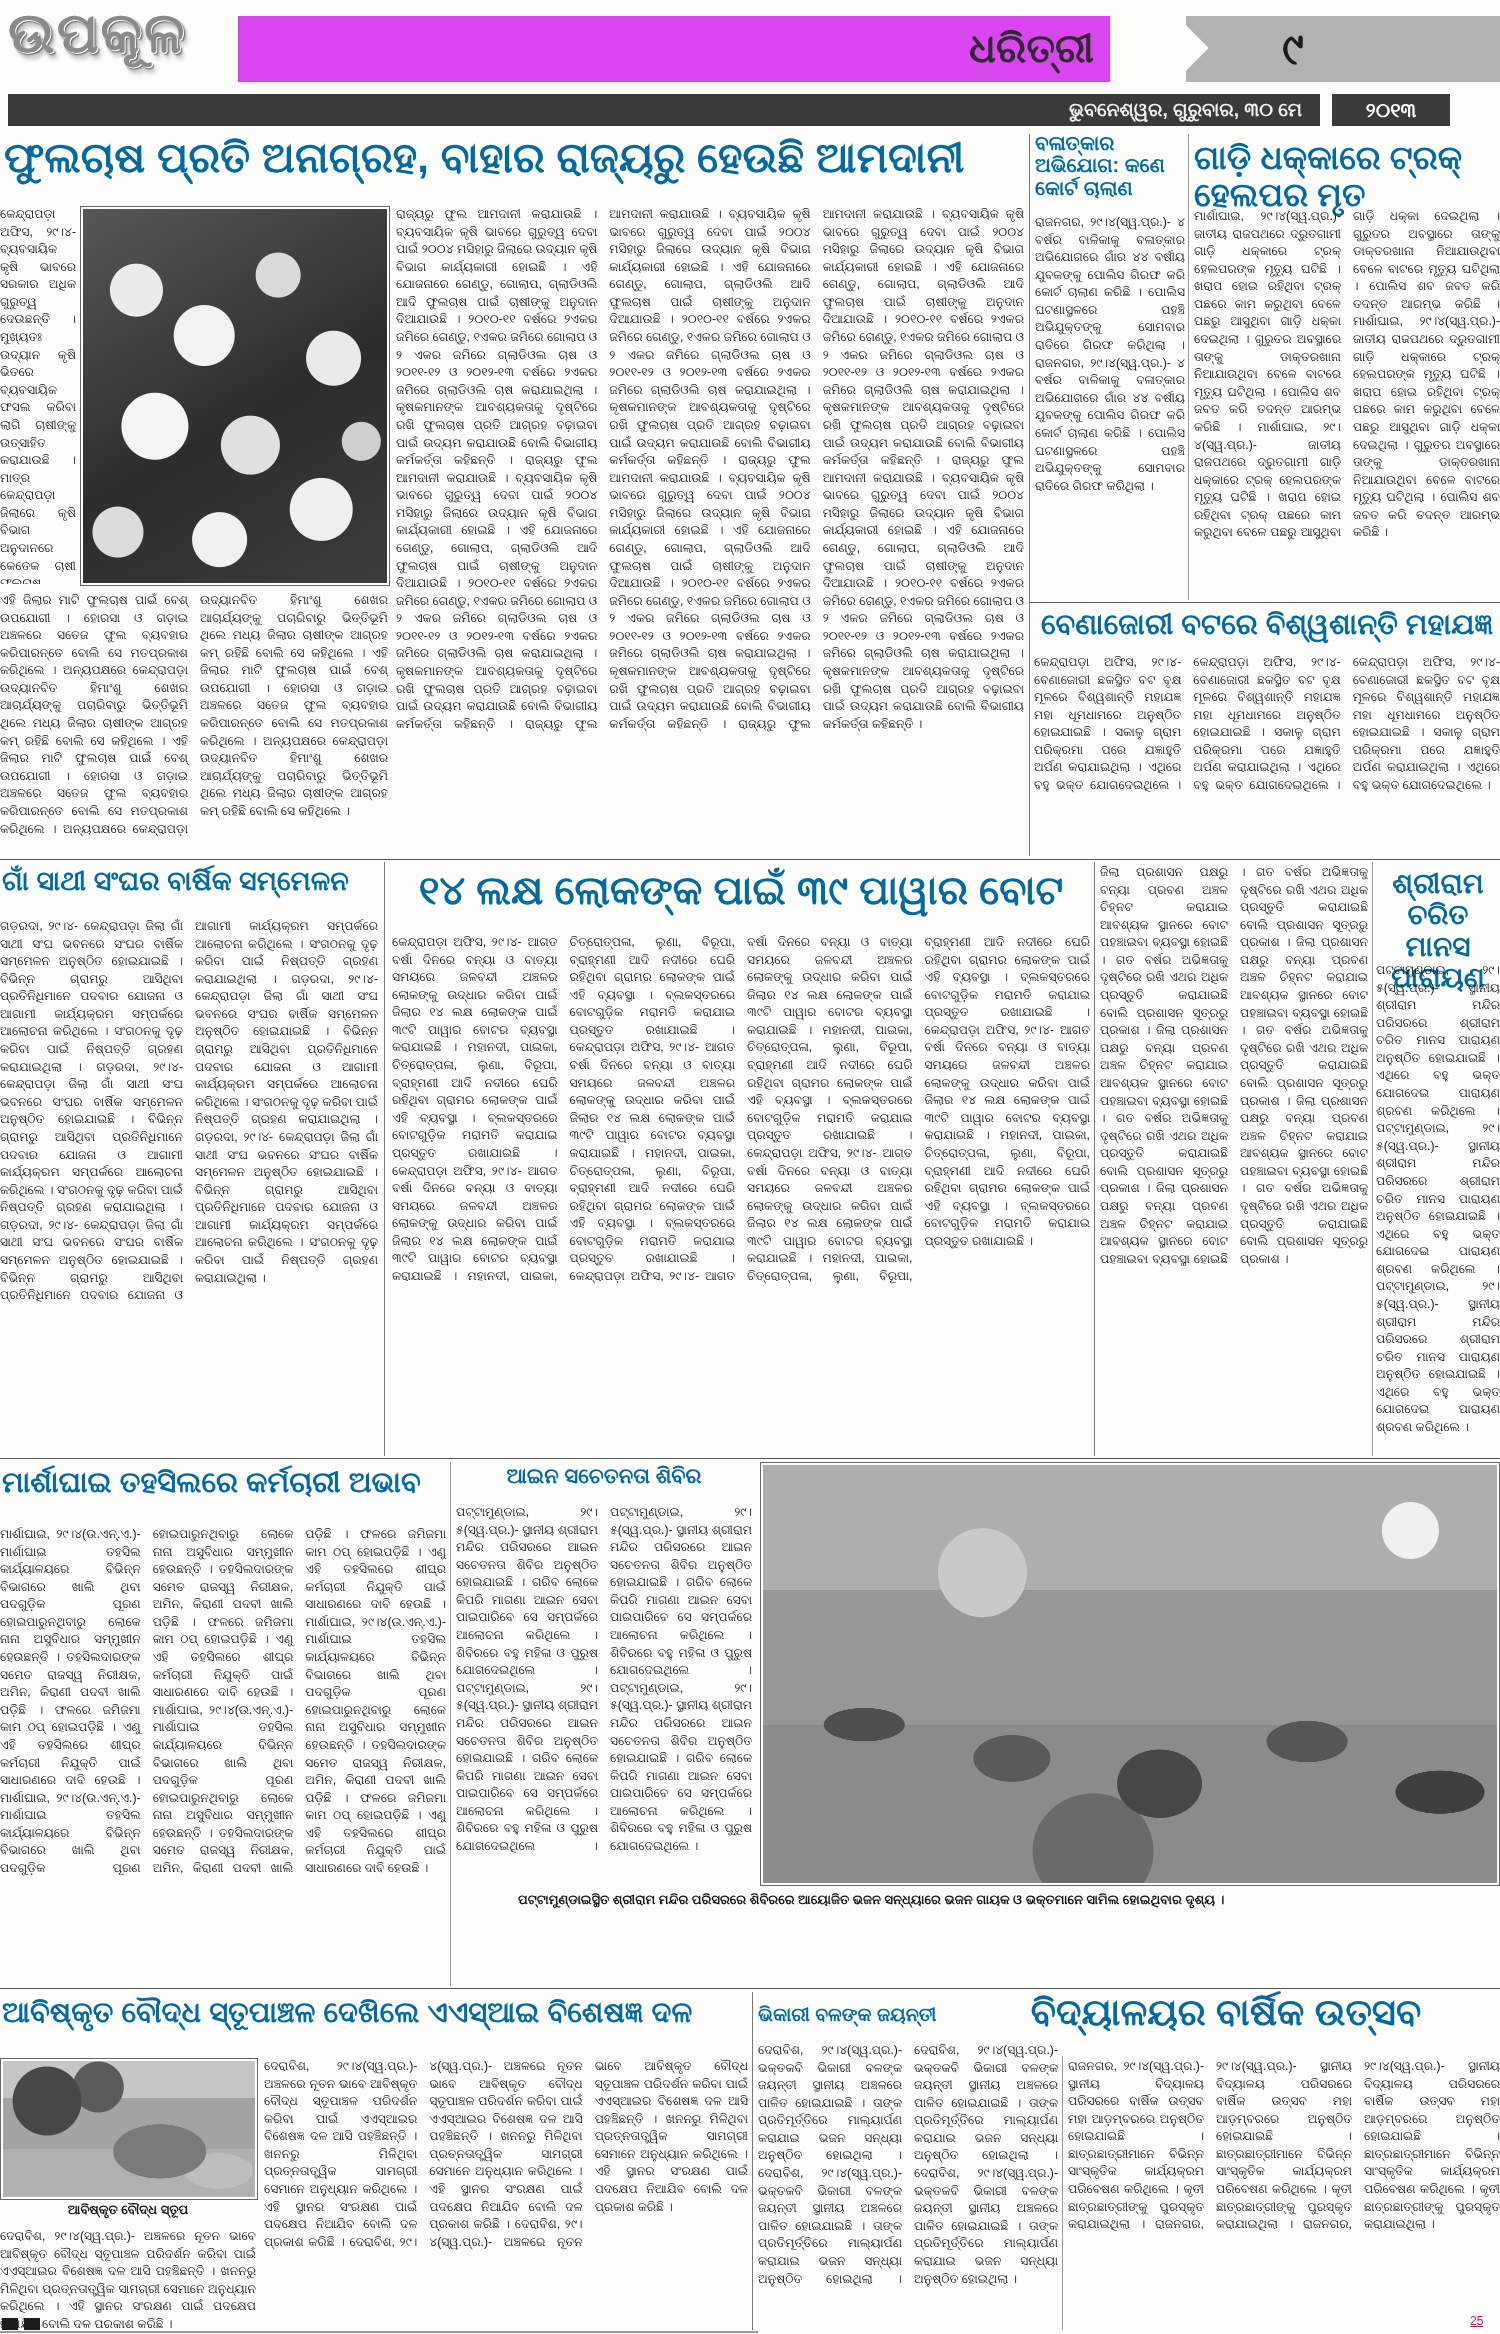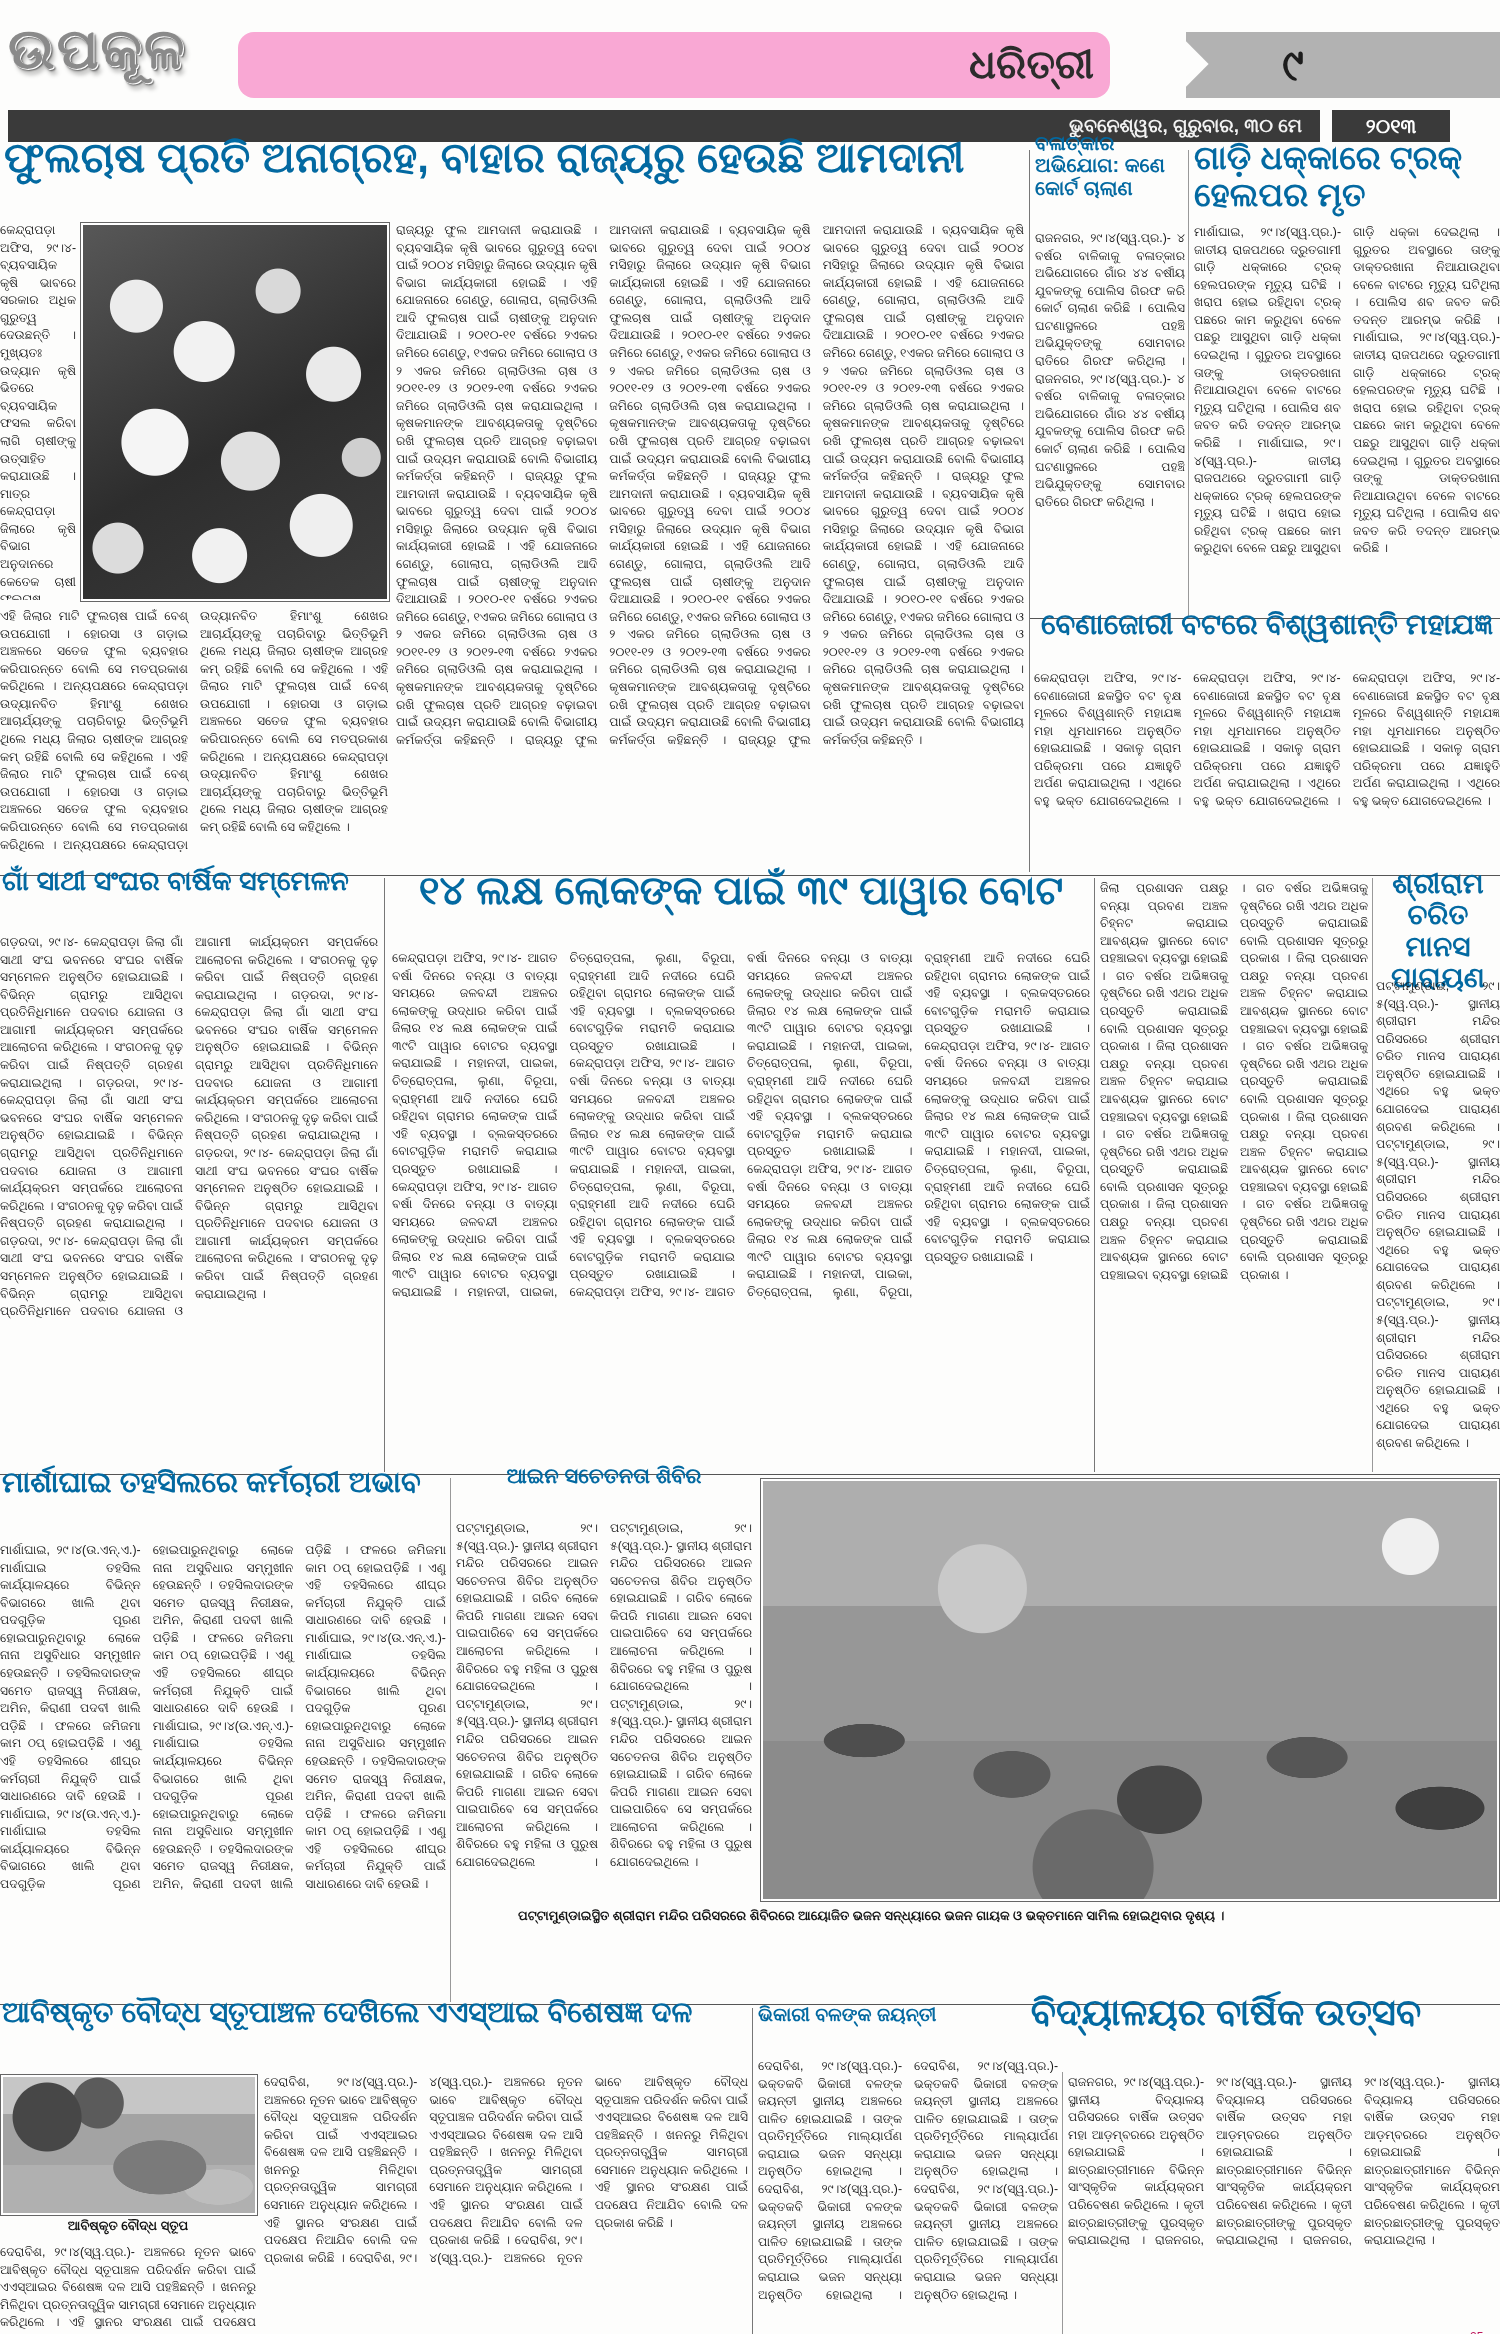--- a/index.html
+++ b/index.html
@@ -1,22 +1,22 @@
 <!DOCTYPE html>
 <html><head>
 <meta charset="utf-8">
 <style>
   html,body{margin:0;padding:0;background:#e8e8e8;}
   .page{position:relative;width:1500px;height:2334px;background:#fdfdfc;overflow:hidden;
         font-family:"Liberation Sans",sans-serif;color:#151515;}
-  .abs{position:absolute;margin-top:16px;}
+  .abs{position:absolute;}
   
   .logo{font-size:56px;font-weight:bold;color:#8a8a8a;letter-spacing:2px;
         text-shadow:1px 1px 0 #fff,2px 2px 2px #555,4px 6px 4px rgba(0,0,0,.25);}
-  .banner{background:#f9a8d4;display:flex;align-items:center;justify-content:flex-end;border-radius:16px;}
+  .banner{background:#d946ef;display:flex;align-items:center;justify-content:flex-end;}
   .brand{font-size:40px;font-weight:bold;color:#2c2c2c;padding-right:16px;}
   .numbox{background:#b2b2b2;display:flex;align-items:center;}
   .numbox .notch{position:absolute;left:-16px;top:16px;width:32px;height:32px;background:#fdfdfc;transform:rotate(45deg);}
   .pagenum{font-size:44px;font-weight:bold;color:#1c1c1c;padding-left:96px;}
   .datebar{background:#3a3a3a;display:flex;align-items:center;justify-content:flex-end;}
   .datebar span{color:#f2f2f2;font-size:19px;font-weight:bold;padding-right:18px;}
   .yearbox{background:#3a3a3a;display:flex;align-items:center;justify-content:center;}
   .yearbox span{color:#fff;font-size:20px;font-weight:bold;}
   
   .hl{font-weight:bold;color:#0369a1;line-height:1.12;margin:0;}

